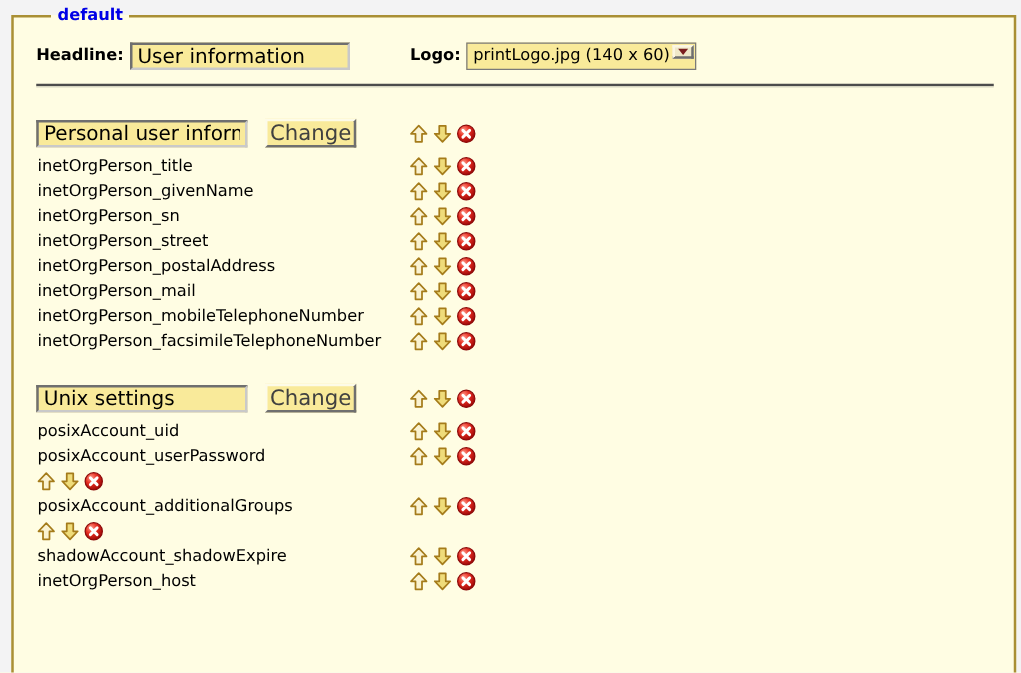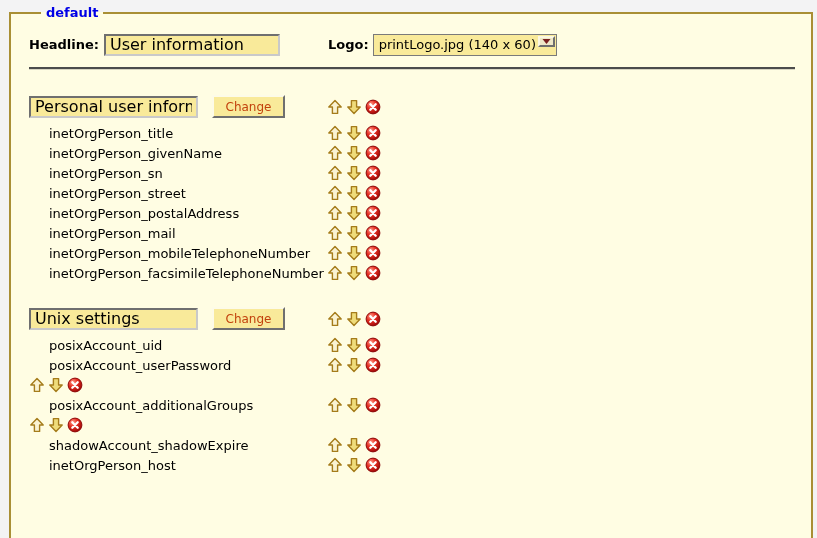--- a/index.html
+++ b/index.html
@@ -58,24 +58,24 @@
   .row { display: flex; align-items: center; }
   .header-row { height: 25px; margin-bottom: 4px; }
   .item-row { height: 20px; }
   .cell-left { flex: 0 0 298px; display: flex; align-items: center; }
   .section-title-input { width: 169px; }
   .ybtn {
     margin-left: 14px; width: 73px; height: 23px;
     background: #f9ea9a;
     border: 2px solid; border-color: #fdfbe8 #6f6f6f #6f6f6f #fdfbe8;
     font-family: "DejaVu Sans", "Liberation Sans", sans-serif;
-    font-size: 12px; color: #c2410c; padding: 0;
+    font-size: 17px; color: #404040; padding: 0;
     cursor: pointer;
   }
-  .item-label { padding-left: 1px; white-space: nowrap; margin-left: 19px; }
+  .item-label { padding-left: 1px; white-space: nowrap; }
   .icons-slot { display: flex; align-items: center; }
   .iconbtn {
     display: inline-flex; width: 16px; height: 16px;
     margin-right: 3px; cursor: pointer; text-decoration: none;
   }
   .iconbtn svg { display: block; }
 </style>
 </head>
 <body>
 

